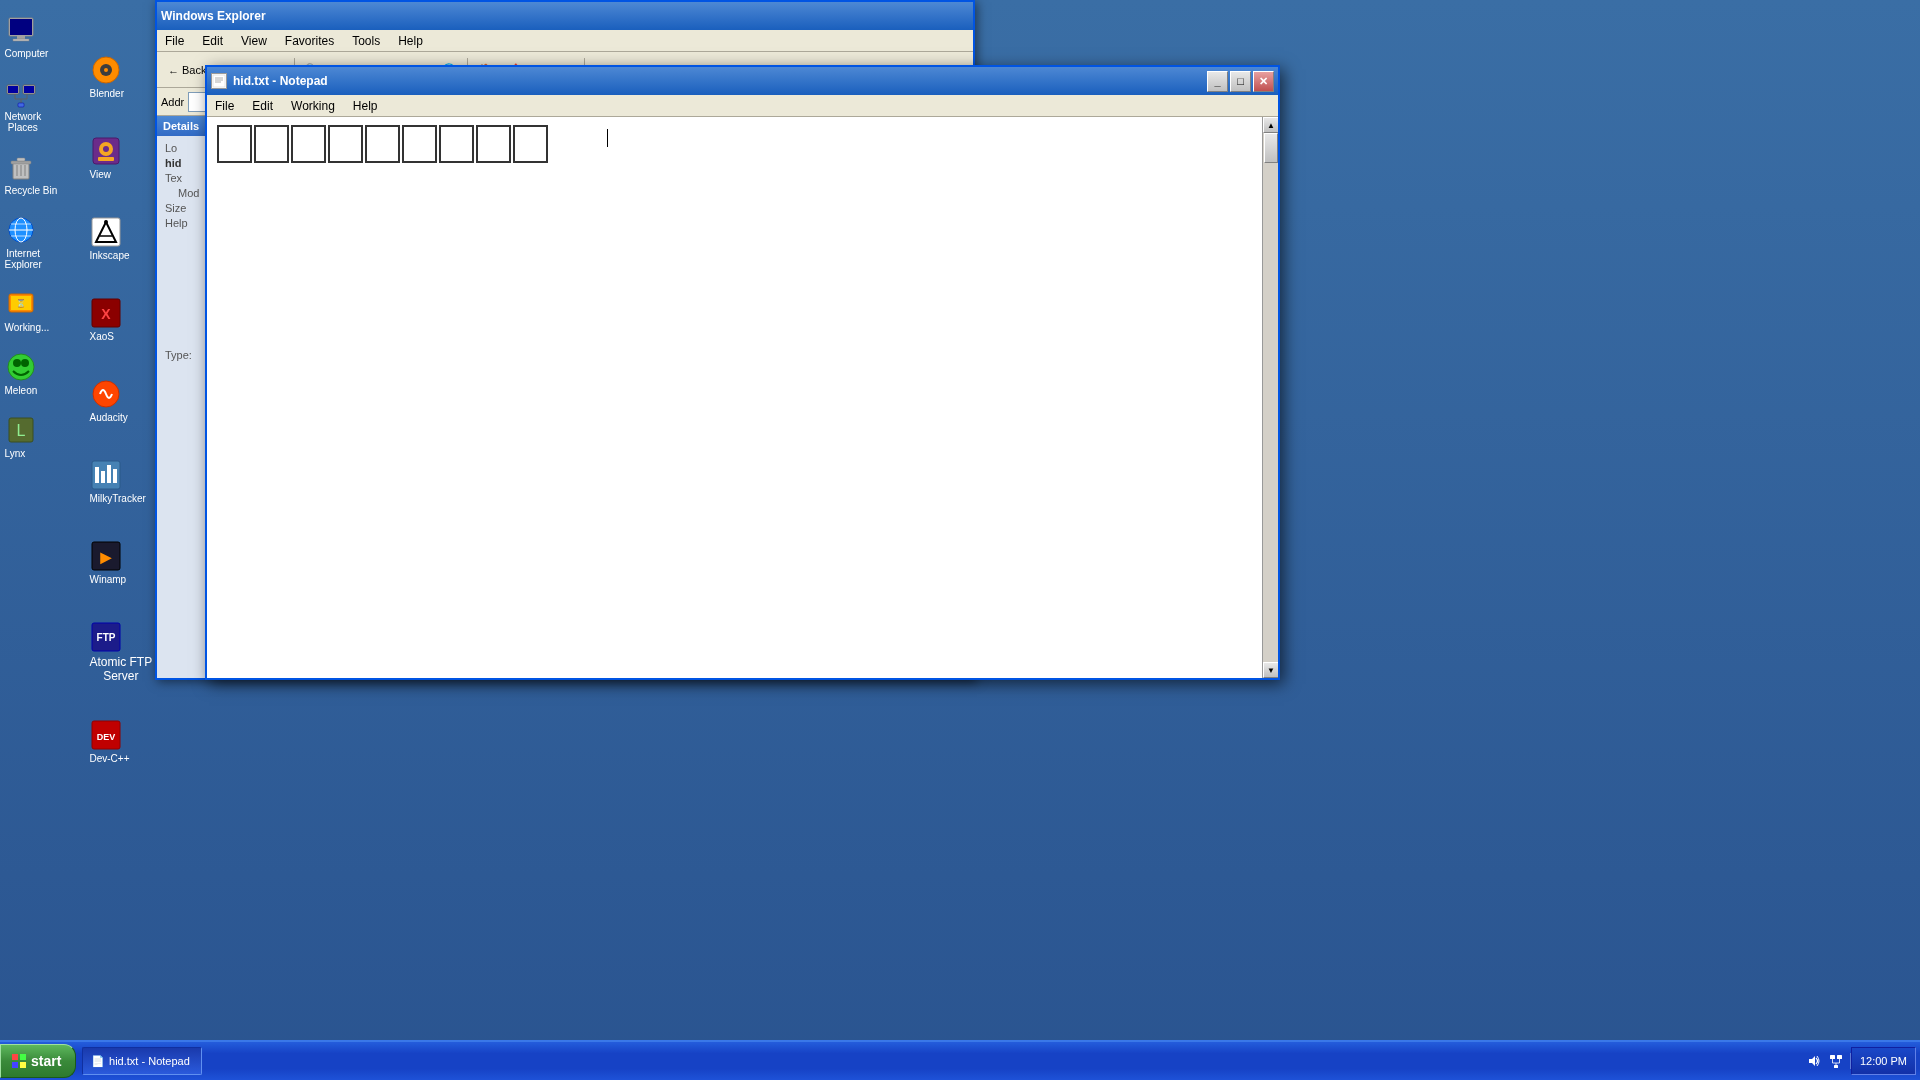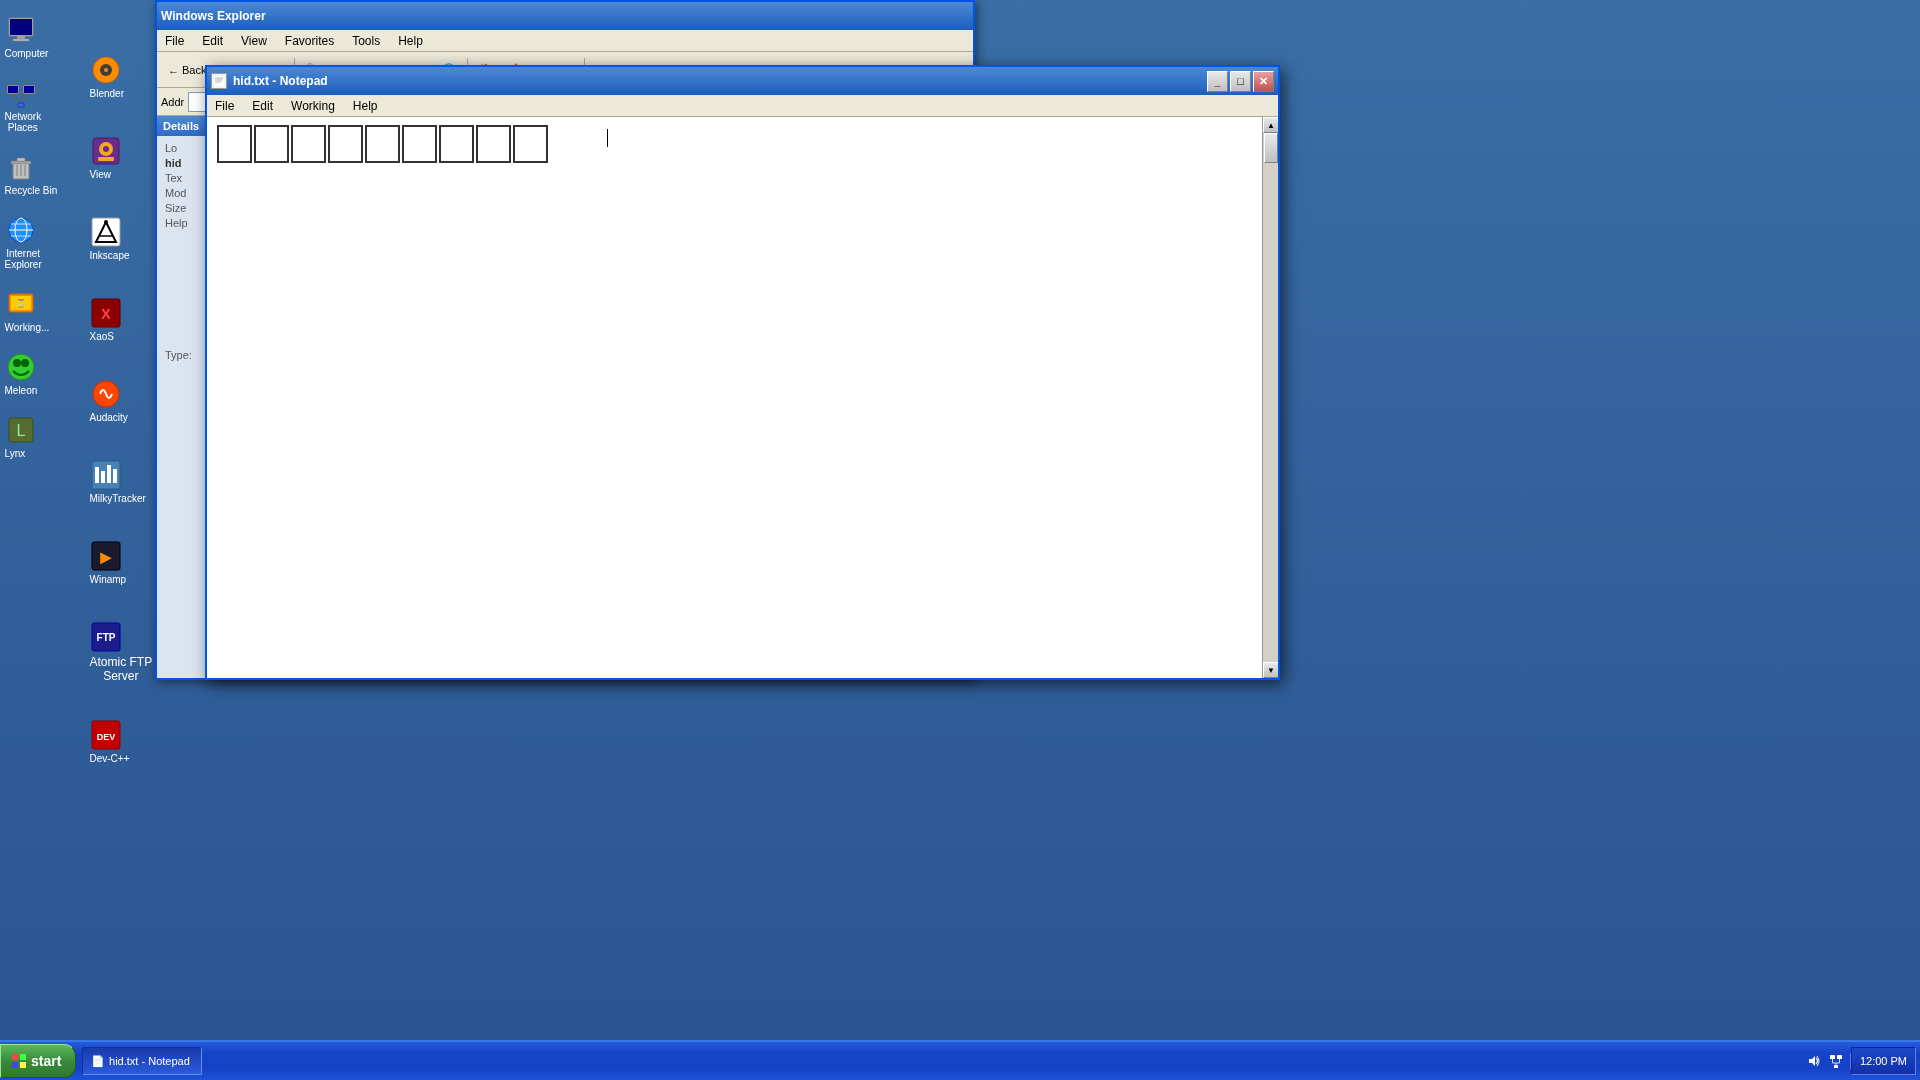--- a/index.html
+++ b/index.html
@@ -699,21 +699,21 @@
           <div style="display:flex; gap:4px; margin-bottom:3px;">
             <span style="color:#555;min-width:40px;">Lo</span>
           </div>
           <div style="display:flex; gap:4px; margin-bottom:3px;">
             <span style="color:#333;font-weight:bold;min-width:40px;">hid</span>
           </div>
           <div style="display:flex; gap:4px; margin-bottom:3px;">
             <span style="color:#555;min-width:40px;">Tex</span>
           </div>
           <div style="display:flex; gap:4px; margin-bottom:3px;">
-            <span style="color:#555;min-width:40px;">Mod</span>
+            <span style="color:#555;min-width:40px;margin-left:13px;">Mod</span>
           </div>
           <div style="display:flex; gap:4px; margin-bottom:3px;">
             <span style="color:#555;min-width:40px;">Size</span>
           </div>
           <div style="display:flex; gap:4px; margin-bottom:3px;">
             <span style="color:#555;min-width:40px;">Help</span>
           </div>
           <div style="display:flex; gap:4px; margin-bottom:3px; margin-top:120px;">
             <span style="color:#555;min-width:40px;">Type:</span>
           </div>

